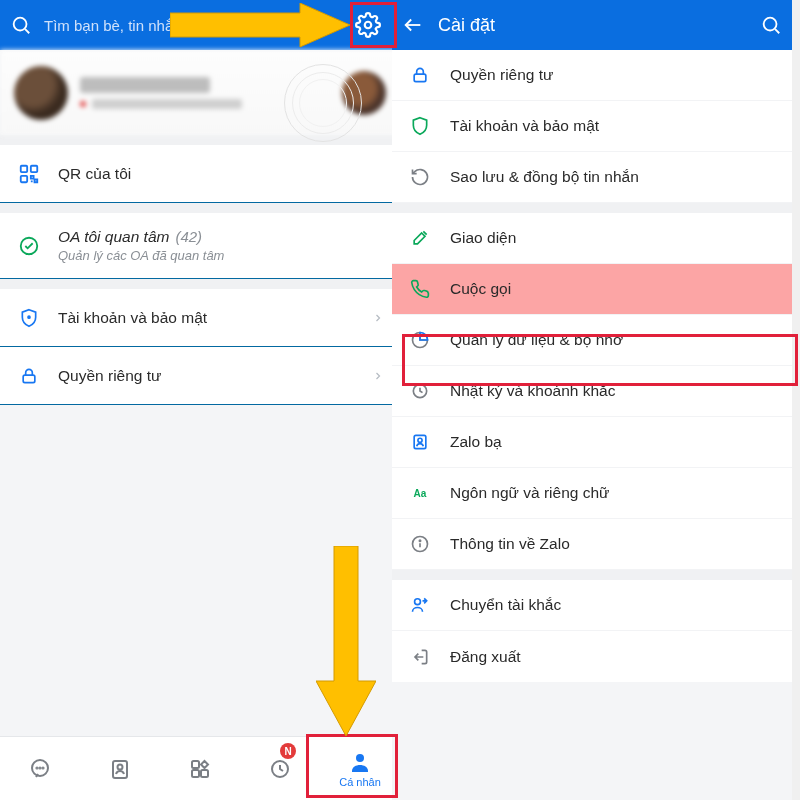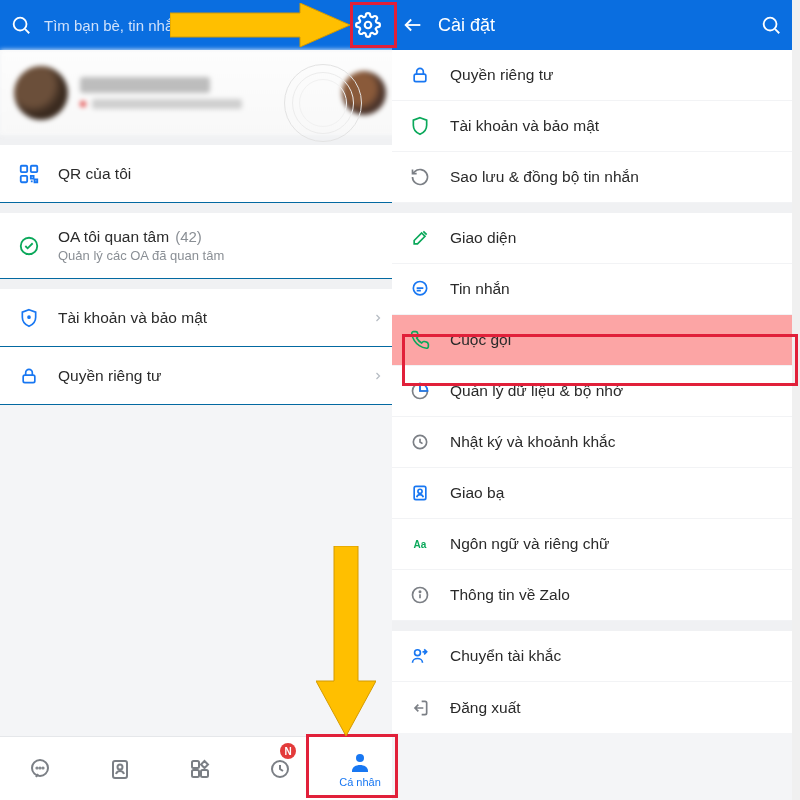--- a/index.html
+++ b/index.html
@@ -27,21 +27,21 @@
   .ring::before{content:"";position:absolute;inset:7px;border:1px solid #ececec;border-radius:50%;}
   .ring::after{content:"";position:absolute;inset:14px;border:1px solid #f1f1f1;border-radius:50%;}
 
   .row { background:#fff; display:flex; align-items:center; padding:0 16px; min-height:58px; border-bottom:1px solid #0369a1; }
   .row .icon { width:26px; display:flex; justify-content:center; margin-right:16px; }
   .row .label { font-size:15.5px; color:#2b2b2b; }
   .row .sub { font-size:13px; color:#8a8f95; margin-top:2px; }
   .row .count { color:#8a8f95; font-size:15px; margin-left:6px; }
   .row .chev { margin-left:auto; color:#b6bcc3; }
   .gap { height:10px; background:#f0f1f3; }
-  .row.tall { min-height:66px; }
+  .row.tall { min-height:66px;font-style:italic; }
   .col { display:flex; flex-direction:column; }
 
   .bottomnav { position:absolute; bottom:0; left:0; right:0; height:64px; background:#fff; border-top:1px solid #e5e7ea; display:flex; }
   .navitem { flex:1; display:flex; flex-direction:column; align-items:center; justify-content:center; gap:2px; color:#7b7f85; font-size:11px; position:relative;}
   .navitem.active { color:#1877f2; }
   .navitem .badge { position:absolute; top:6px; right:24px; background:#e33b3b; color:#fff; font-size:10px; font-weight:700; width:16px; height:16px; border-radius:8px; display:flex; align-items:center; justify-content:center;}
 
   
   .settings { background:#fff; }
   .srow { display:flex; align-items:center; padding:0 16px; height:51px; border-bottom:1px solid #f2f3f5;}
@@ -243,29 +243,20 @@
       <div class="sgap"></div>
       <div class="srow">
         <span class="icon">
             <svg width="20" height="20" viewBox="0 0 24 24" fill="none" stroke="#0aa85a" stroke-width="2">
               <path d="M14 6l4 4-9 9H5v-4z"></path>
               <path d="M16 4l4 4"></path>
             </svg>
           </span>
         <span class="label">Giao diện</span>
       </div>
-      <div class="srow">
-        <span class="icon">
-            <svg width="20" height="20" viewBox="0 0 24 24" fill="none" stroke="#1877f2" stroke-width="2">
-              <circle cx="12" cy="11" r="8"></circle>
-              <path d="M8 11h8M8 14h5"></path>
-            </svg>
-          </span>
-        <span class="label">Tin nhắn</span>
-      </div>
       <div class="srow" style="background:#fca5a5;">
         <span class="icon">
             <svg width="20" height="20" viewBox="0 0 24 24" fill="none" stroke="#0aa85a" stroke-width="2">
               <path d="M22 16.9v3a2 2 0 0 1-2.2 2 19.8 19.8 0 0 1-8.6-3.1 19.5 19.5 0 0 1-6-6A19.8 19.8 0 0 1 2.1 4.2 2 2 0 0 1 4.1 2h3a2 2 0 0 1 2 1.7c.1.9.3 1.8.6 2.6a2 2 0 0 1-.5 2.1L8 9.6a16 16 0 0 0 6 6l1.2-1.2a2 2 0 0 1 2.1-.5c.8.3 1.7.5 2.6.6a2 2 0 0 1 1.7 2z"></path>
             </svg>
           </span>
         <span class="label">Cuộc gọi</span>
       </div>
       <div class="srow">
         <span class="icon">
@@ -286,21 +277,21 @@
         <span class="label">Nhật ký và khoảnh khắc</span>
       </div>
       <div class="srow">
         <span class="icon">
             <svg width="20" height="20" viewBox="0 0 24 24" fill="none" stroke="#1877f2" stroke-width="2">
               <rect x="5" y="4" width="14" height="16" rx="2"></rect>
               <circle cx="12" cy="10" r="2.5"></circle>
               <path d="M8 17c.7-2 2.3-3 4-3s3.3 1 4 3"></path>
             </svg>
           </span>
-        <span class="label">Giao bạ</span>
+        <span class="label">Zalo bạ</span>
       </div>
       <div class="srow">
         <span class="icon">
             <span style="color:#0aa85a;font-weight:700;font-size:10px;">Aa</span>
           </span>
         <span class="label">Ngôn ngữ và riêng chữ</span>
       </div>
       <div class="srow">
         <span class="icon">
             <svg width="20" height="20" viewBox="0 0 24 24" fill="none" stroke="#7b7f85" stroke-width="2">

